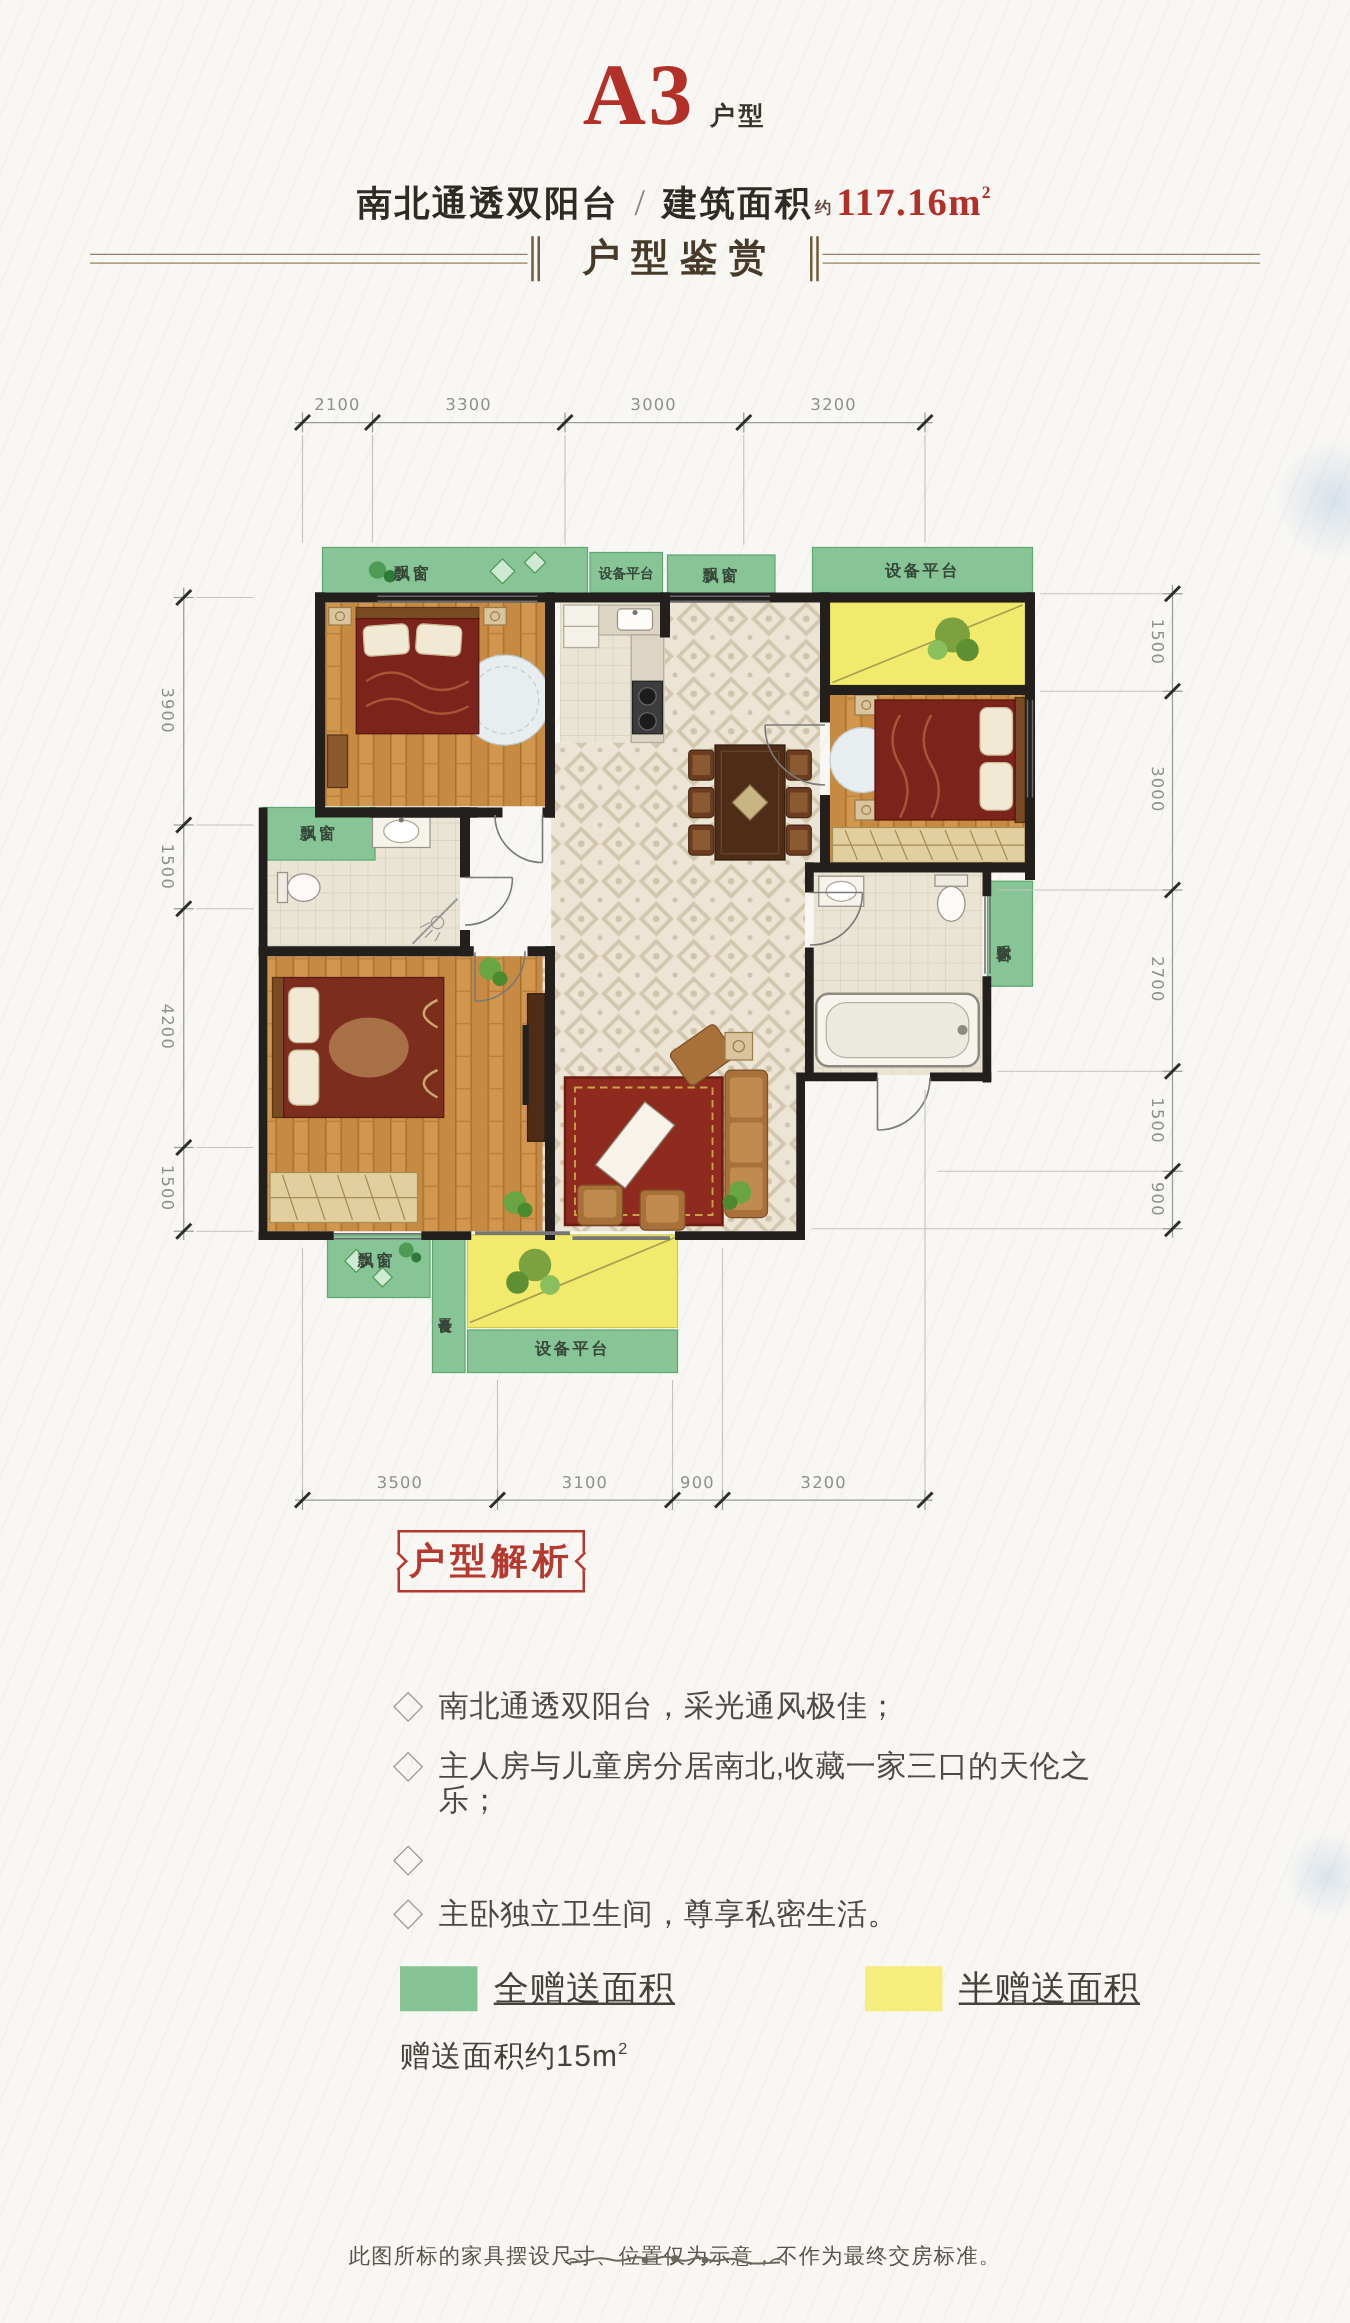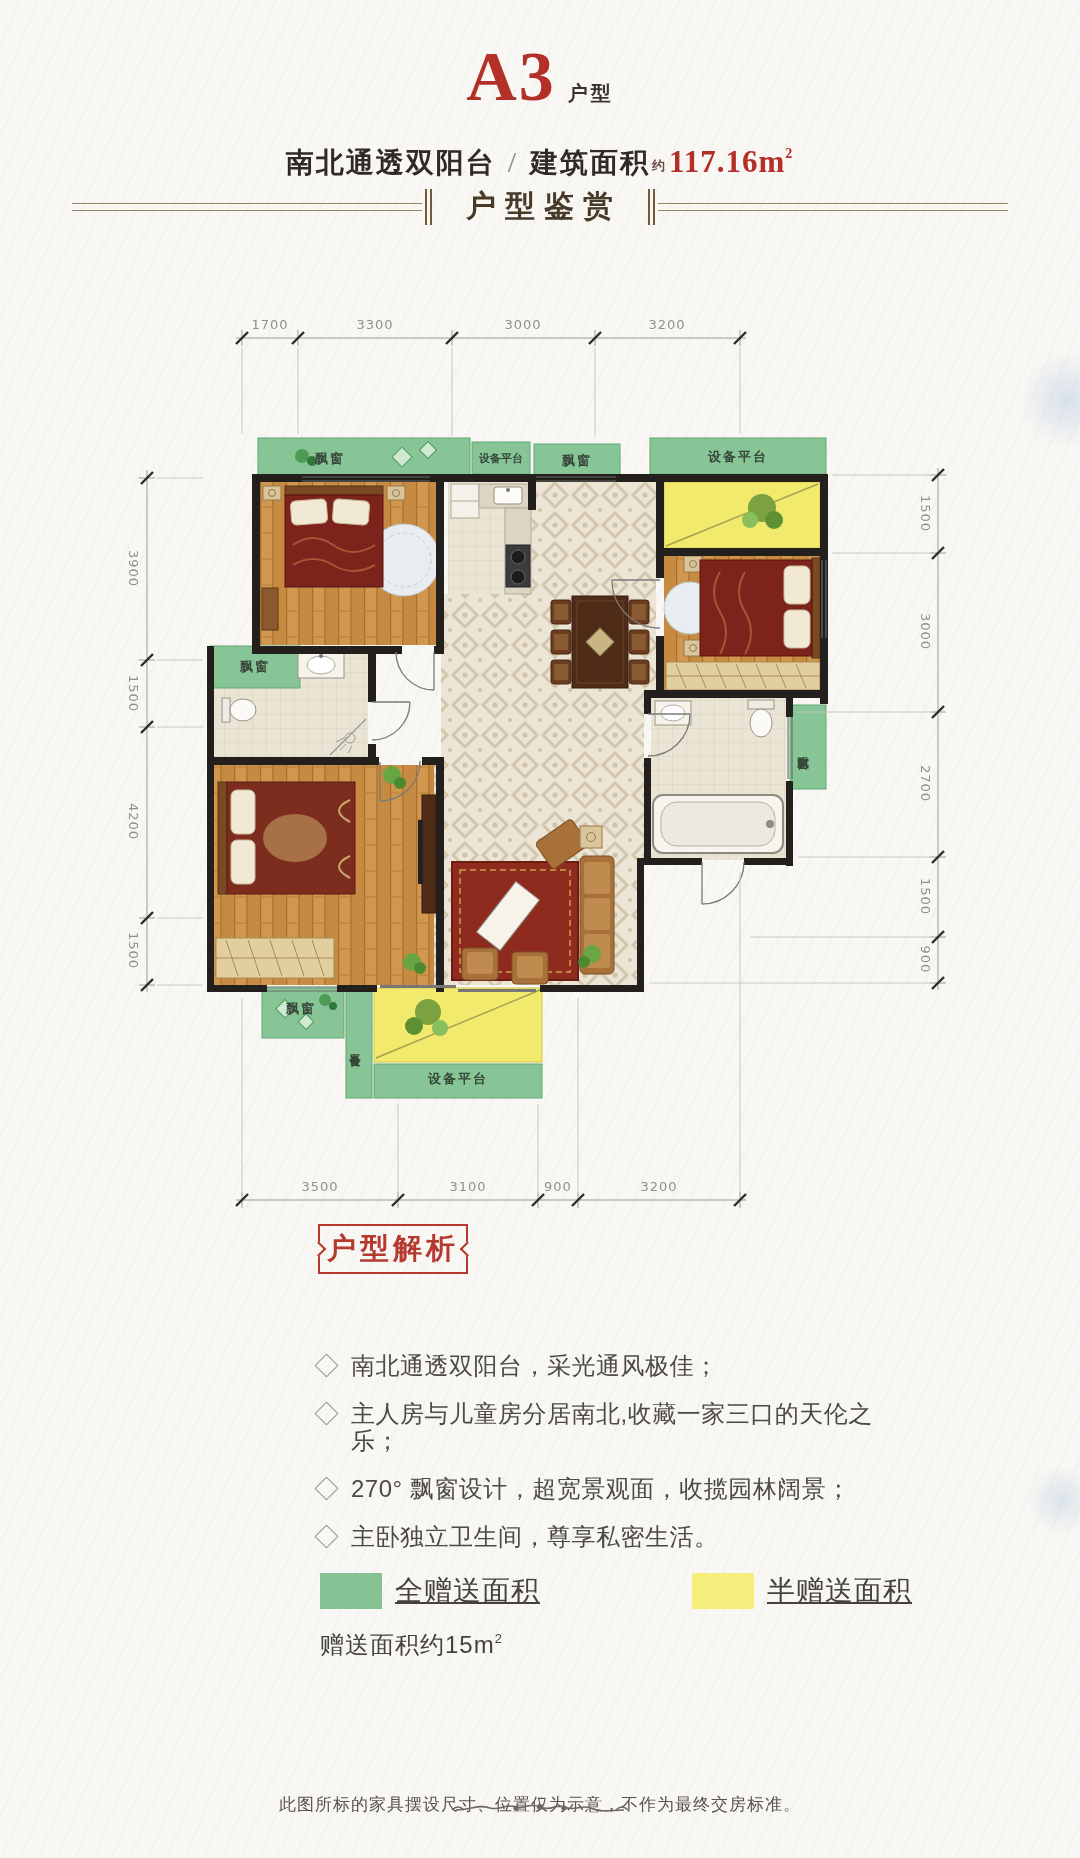--- a/index.html
+++ b/index.html
@@ -443,21 +443,21 @@
         <line x1="932" y1="481" x2="944" y2="469"></line>
           <line x1="932" y1="559" x2="944" y2="547"></line>
           <line x1="932" y1="718" x2="944" y2="706"></line>
           <line x1="932" y1="863" x2="944" y2="851"></line>
           <line x1="932" y1="943" x2="944" y2="931"></line>
           <line x1="932" y1="989" x2="944" y2="977"></line>
       </g>
     </g>
   </svg>
 
-  <div class="dim" style="left:240px;top:317px;">1700</div>
+  <div class="dim" style="left:240px;top:317px;">2100</div>
   <div class="dim" style="left:345px;top:317px;">3300</div>
   <div class="dim" style="left:493px;top:317px;">3000</div>
   <div class="dim" style="left:637px;top:317px;">3200</div>
 
   <div class="dim" style="left:290px;top:1179px;">3500</div>
   <div class="dim" style="left:438px;top:1179px;">3100</div>
   <div class="dim" style="left:528px;top:1179px;">900</div>
   <div class="dim" style="left:629px;top:1179px;">3200</div>
 
   <div class="dim v" style="left:98px;top:561px;">3900</div>
@@ -491,21 +491,20 @@
     <li>
         <span class="diamond"></span>
         <span>南北通透双阳台，采光通风极佳；</span>
       </li>
     <li>
         <span class="diamond"></span>
         <span>主人房与儿童房分居南北,收藏一家三口的天伦之乐；</span>
       </li>
     <li>
         <span class="diamond"></span>
-        <span>270° 飘窗设计，超宽景观面，收揽园林阔景；</span>
       </li>
     <li>
         <span class="diamond"></span>
         <span>主卧独立卫生间，尊享私密生活。</span>
       </li>
   </ul>
 
   <div class="legend-row">
     <span class="swatch sw-full"></span>
     <span class="lg-label">全赠送面积</span>

